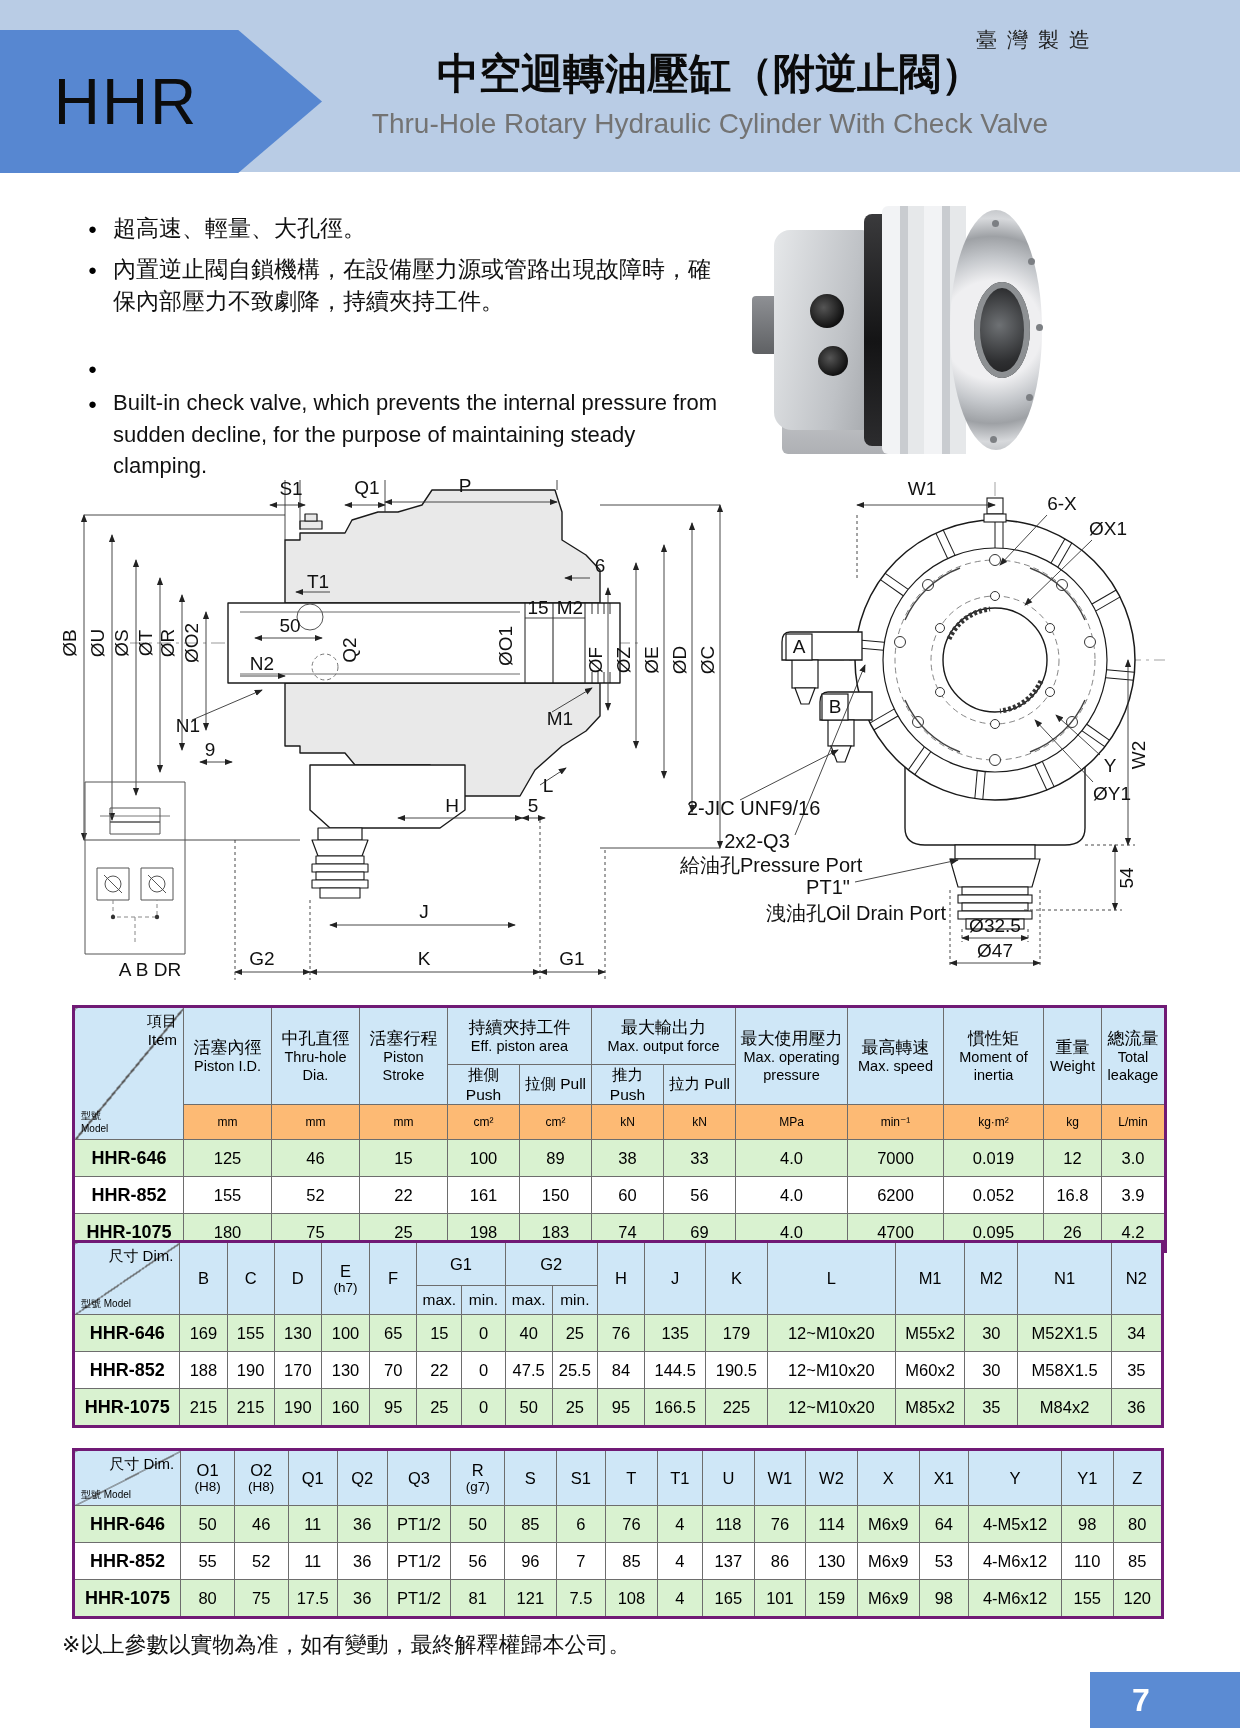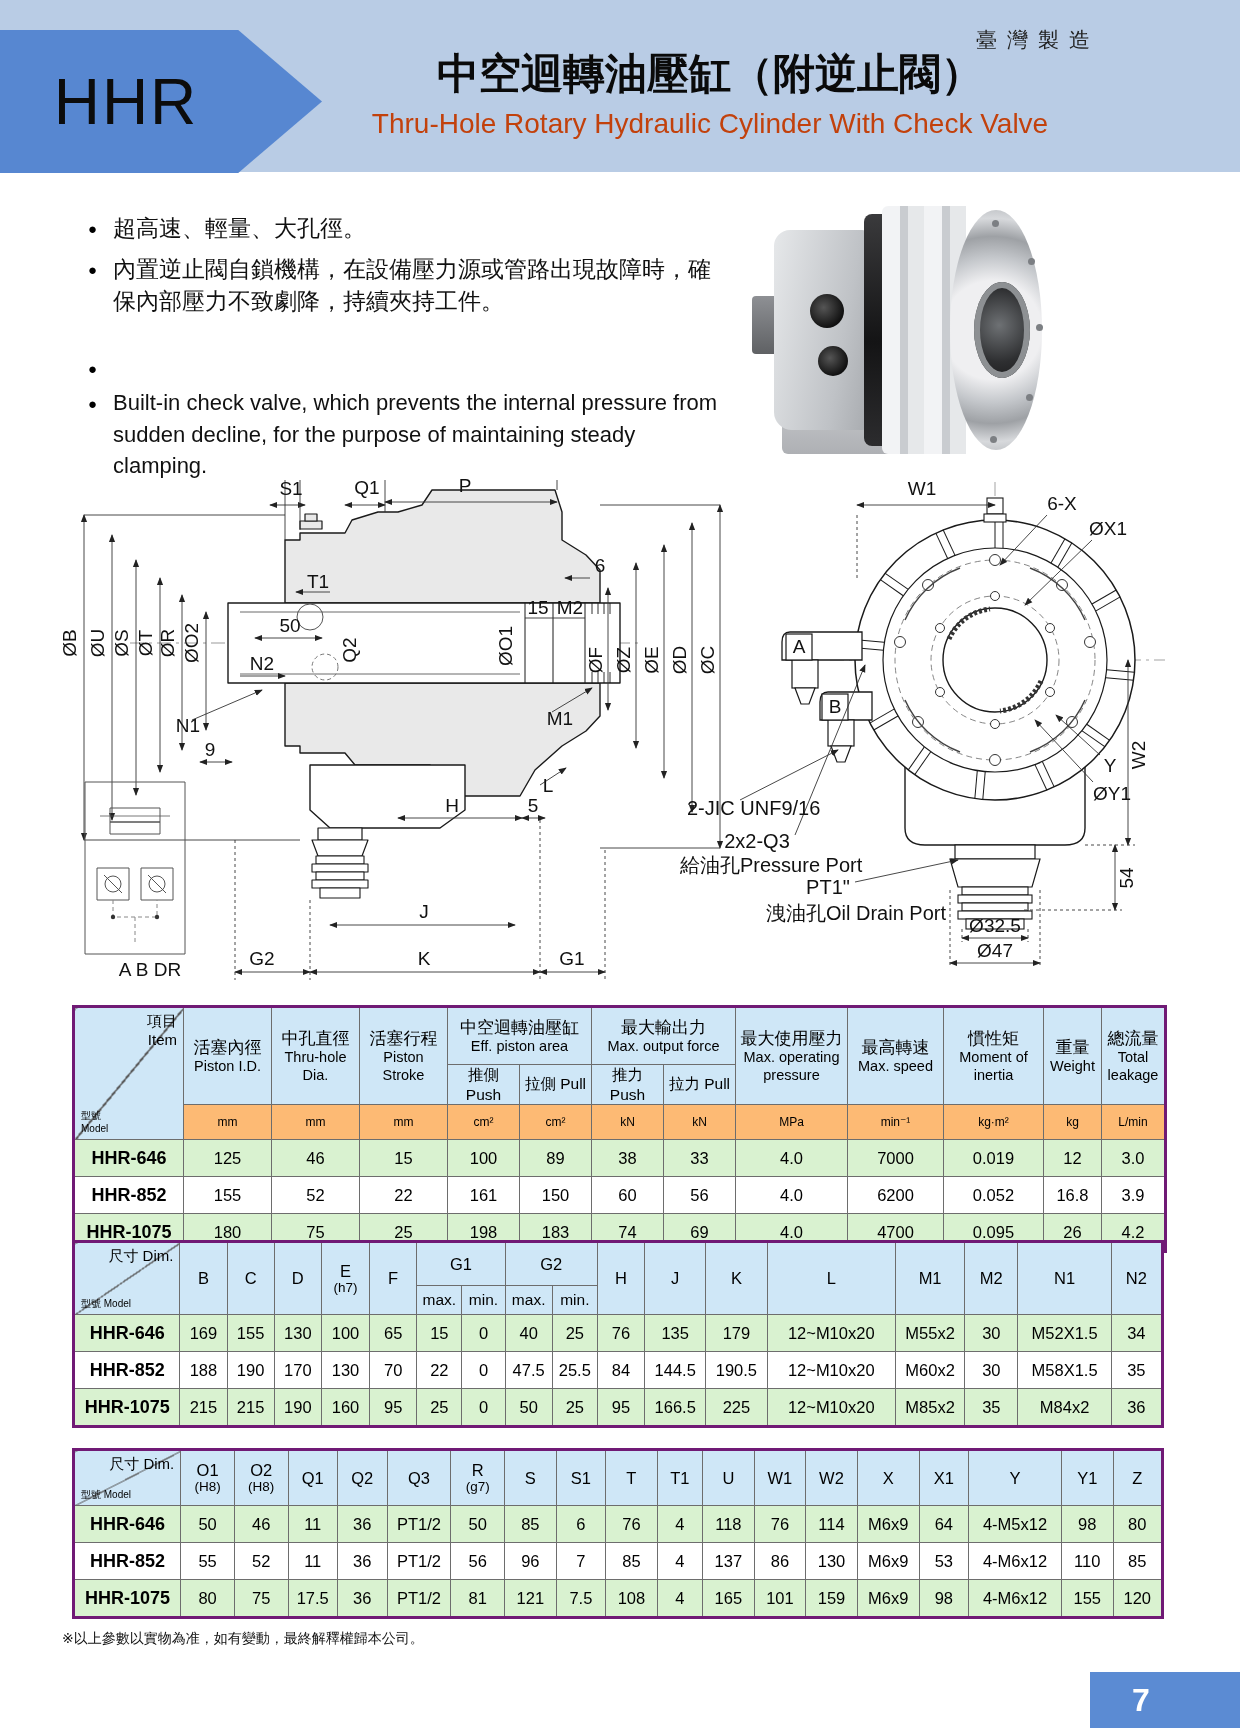--- a/index.html
+++ b/index.html
@@ -9,21 +9,21 @@
   
   .banner{position:absolute;left:0;top:0;width:1240px;height:172px;background:#b9cce5;}
   .hhr-arrow{position:absolute;left:0;top:30px;width:322px;height:143px;background:#5787d1;
              clip-path:polygon(0 0,74% 0,100% 50%,74% 100%,0 100%);
              display:flex;align-items:center;justify-content:center;}
   .hhr-arrow span{font-size:64px;font-weight:500;letter-spacing:2px;color:#0c0c0c;padding-right:70px;}
   .made-in{position:absolute;top:26px;right:140px;font-size:21px;letter-spacing:10px;color:#222;}
   .title-zh{position:absolute;left:330px;top:46px;width:760px;text-align:center;
             font-size:42px;font-weight:600;color:#0a0a0a;}
   .title-en{position:absolute;left:300px;top:108px;width:820px;text-align:center;
-            font-size:28px;font-weight:500;color:#c2410c;}
+            font-size:28px;font-weight:500;color:#737373;}
 
   
   .features{position:absolute;left:88px;top:212px;width:640px;}
   .feat{display:flex;margin-bottom:8px;line-height:1.42;}
   .feat .dot{font-size:15px;margin-right:16px;margin-top:6px;color:#000;}
   .feat.zh{font-size:23px;}
   .feat.en{font-size:22px;}
   .gap{height:26px;}
 
   
@@ -63,21 +63,21 @@
   tbody tr:nth-child(odd) td{background:#d9f2d0;}
   tbody td.model{font-weight:700;font-size:18px;}
   .corner{position:relative;background:#cfe7f7;
           background-image:linear-gradient(to bottom right,transparent 49.5%,#555 49.5%,#555 50.6%,transparent 50.6%);}
   .corner .tr{position:absolute;top:4px;right:6px;text-align:right;font-size:15px;line-height:1.25;}
   .corner .bl{position:absolute;bottom:4px;left:6px;text-align:left;font-size:10px;line-height:1.25;}
   .sub{font-size:13.5px;display:block;line-height:1.1;}
   .subhdr th{font-size:15.5px;height:28px;}
 
   
-  .footnote{position:absolute;left:62px;top:1630px;font-size:14px;color:#111;}
+  .footnote{position:absolute;left:62px;top:1630px;font-size:22px;color:#111;}
   .pagebox{position:absolute;left:1090px;top:1672px;width:150px;height:56px;background:#5b8bd3;
            display:flex;align-items:center;}
   .pagebox span{color:#fff;font-size:32px;font-weight:700;margin-left:42px;}
 </style>
 </head>
 <body>
 
 <div id="page">
 
   <div class="banner"></div>
@@ -423,21 +423,21 @@
             </th>
           <th rowspan="2">
               <span class="hz">中孔直徑</span>
               <span class="he">Thru-hole Dia.</span>
             </th>
           <th rowspan="2">
               <span class="hz">活塞行程</span>
               <span class="he">Piston Stroke</span>
             </th>
           <th colspan="2">
-              <span class="hz">中空迴轉油壓缸</span>
+              <span class="hz">持續夾持工件</span>
               <span class="he">Eff. piston area</span>
             </th>
           <th colspan="2">
               <span class="hz">最大輸出力</span>
               <span class="he">Max. output force</span>
             </th>
           <th rowspan="2">
               <span class="hz">最大使用壓力</span>
               <span class="he">Max. operating pressure</span>
             </th>

